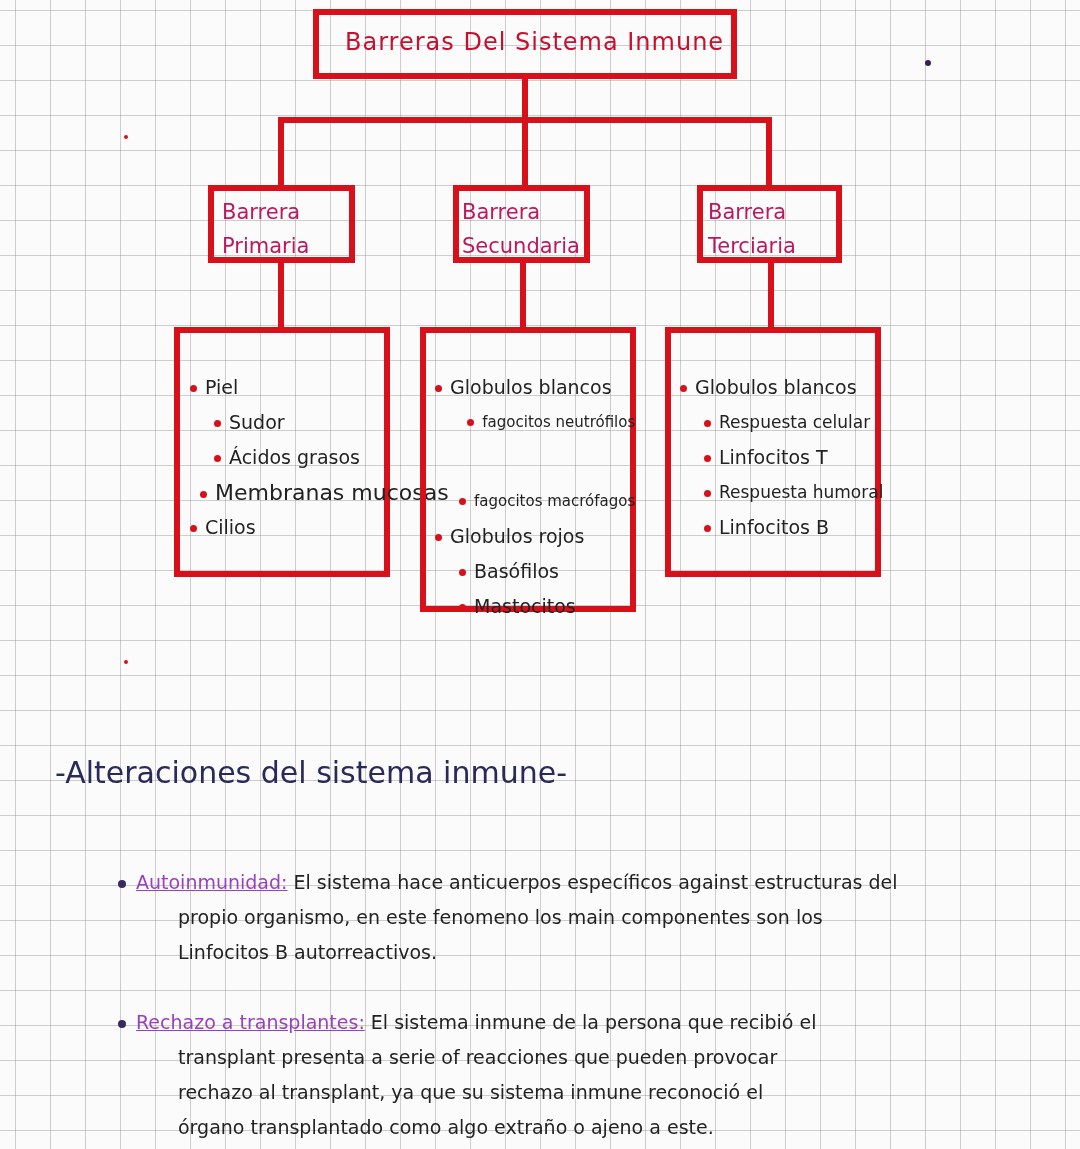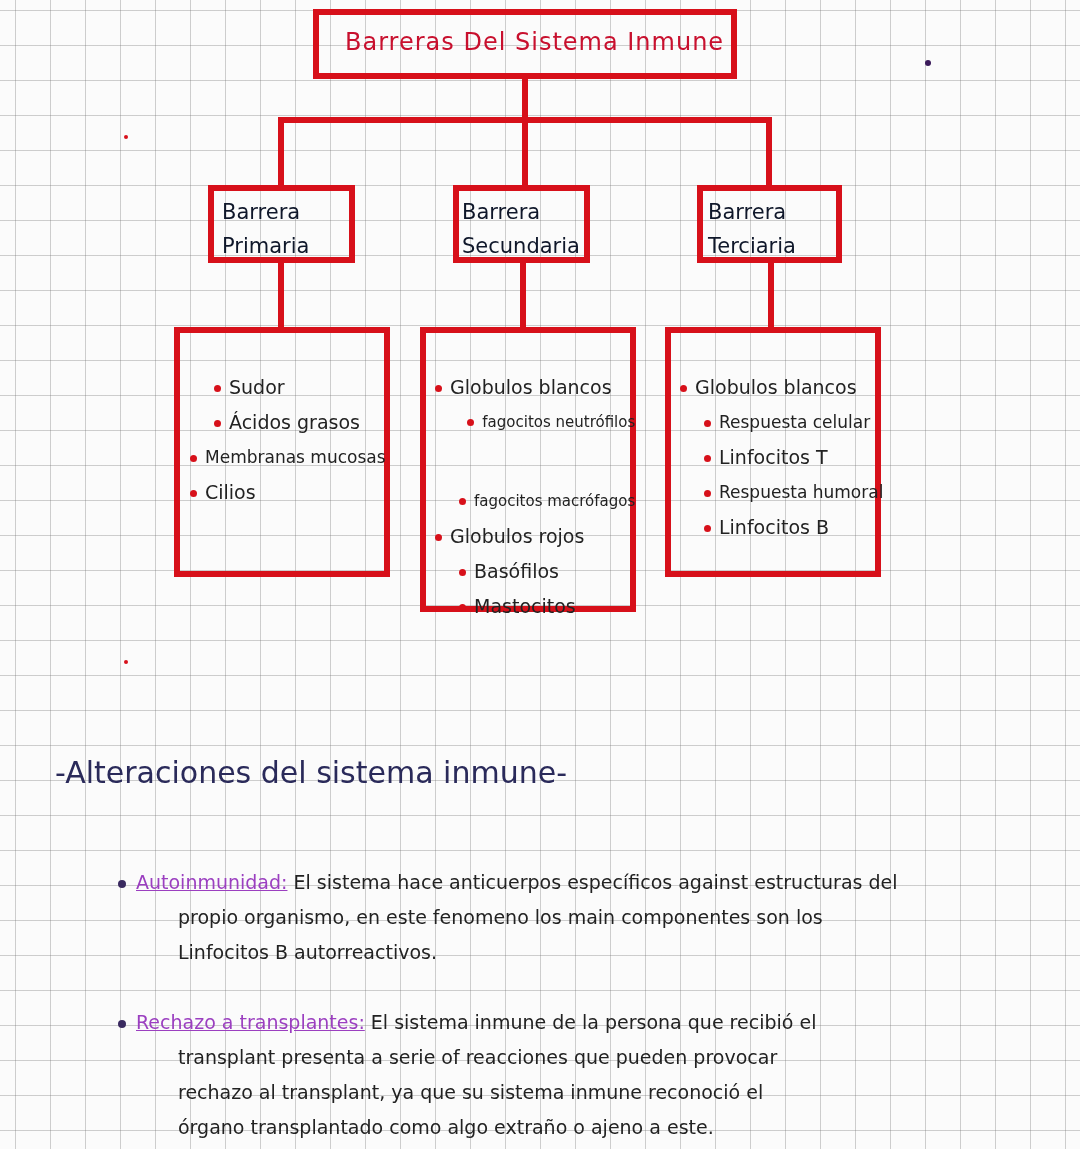--- a/index.html
+++ b/index.html
@@ -9,21 +9,21 @@
       background-image:
         linear-gradient(to right, rgba(120,120,120,0.35) 1px, transparent 1px),
         linear-gradient(to bottom, rgba(120,120,120,0.35) 1px, transparent 1px);
       background-size: 35px 35px;
       background-position: 15px 10px;
       font-family: "DejaVu Sans", sans-serif;
     }
     .box { position: absolute; border: 6px solid #d7101a; box-sizing: border-box; background: transparent; }
     .line { position: absolute; background: #d7101a; }
     .title-text { position: absolute; color: #c8102e; font-size: 24px; letter-spacing: 1px; }
-    .sub-text { position: absolute; color: #0f172a; font-size: 21px; line-height: 34px; }
+    .sub-text { position: absolute; color: #be185d; font-size: 21px; line-height: 34px; }
     .list { position: absolute; list-style: none; margin: 0; padding: 0; color: #222; font-size: 19px; }
     .list li { position: relative; height: 35px; line-height: 35px; white-space: nowrap; }
     .dot { display: inline-block; width: 7px; height: 7px; background: #d7101a; border-radius: 50%; margin-right: 8px; vertical-align: middle; }
     .indent { padding-left: 24px; }
     .heading { position: absolute; left: 55px; top: 755px; color: #2a2a5a; font-size: 30px; }
     .para { position: absolute; left: 118px; color: #222; font-size: 19px; line-height: 35px; width: 945px; }
     .para .term { color: #9b3fc0; text-decoration: underline; }
     .para .pdot { display: inline-block; width: 8px; height: 8px; background: #3a2a60; border-radius: 50%; margin-right: 10px; vertical-align: middle; }
     .para .cont { padding-left: 60px; display: block; }
     .stray { position: absolute; width: 6px; height: 6px; border-radius: 50%; }
@@ -57,23 +57,24 @@
   <div>Barrera</div>
   <div>Terciaria</div>
 </div>
 
 <div class="line" style="left:278px; top:263px; width:6px; height:66px;"></div>
 <div class="line" style="left:520px; top:263px; width:6px; height:66px;"></div>
 <div class="line" style="left:768px; top:263px; width:6px; height:66px;"></div>
 
 <div class="box" style="left:174px; top:327px; width:216px; height:250px;"></div>
 <ul class="list" style="left:190px; top:370px;">
+  <li><span class="dot"></span><span>Piel</span></li>
   <li class="indent"><span class="dot"></span><span>Sudor</span></li>
   <li class="indent"><span class="dot"></span><span>Ácidos grasos</span></li>
-  <li style="font-size:17px;"><span class="dot"></span><span>Membranas mucosas</span></li>
+  <li style="font-size:22px;margin-left:10px;"><span class="dot"></span><span>Membranas mucosas</span></li>
   <li><span class="dot"></span><span>Cilios</span></li>
 </ul>
 
 <div class="box" style="left:420px; top:327px; width:216px; height:285px;"></div>
 <ul class="list" style="left:435px; top:370px;">
   <li><span class="dot"></span><span>Globulos blancos</span></li>
   <li class="indent" style="font-size:15px;text-align:right;"><span class="dot"></span><span>fagocitos neutrófilos</span></li>
   <li class="indent" style="font-size:15px;margin-top:44px;"><span class="dot"></span><span>fagocitos macrófagos</span></li>
   <li><span class="dot"></span><span>Globulos rojos</span></li>
   <li class="indent"><span class="dot"></span><span>Basófilos</span></li>

